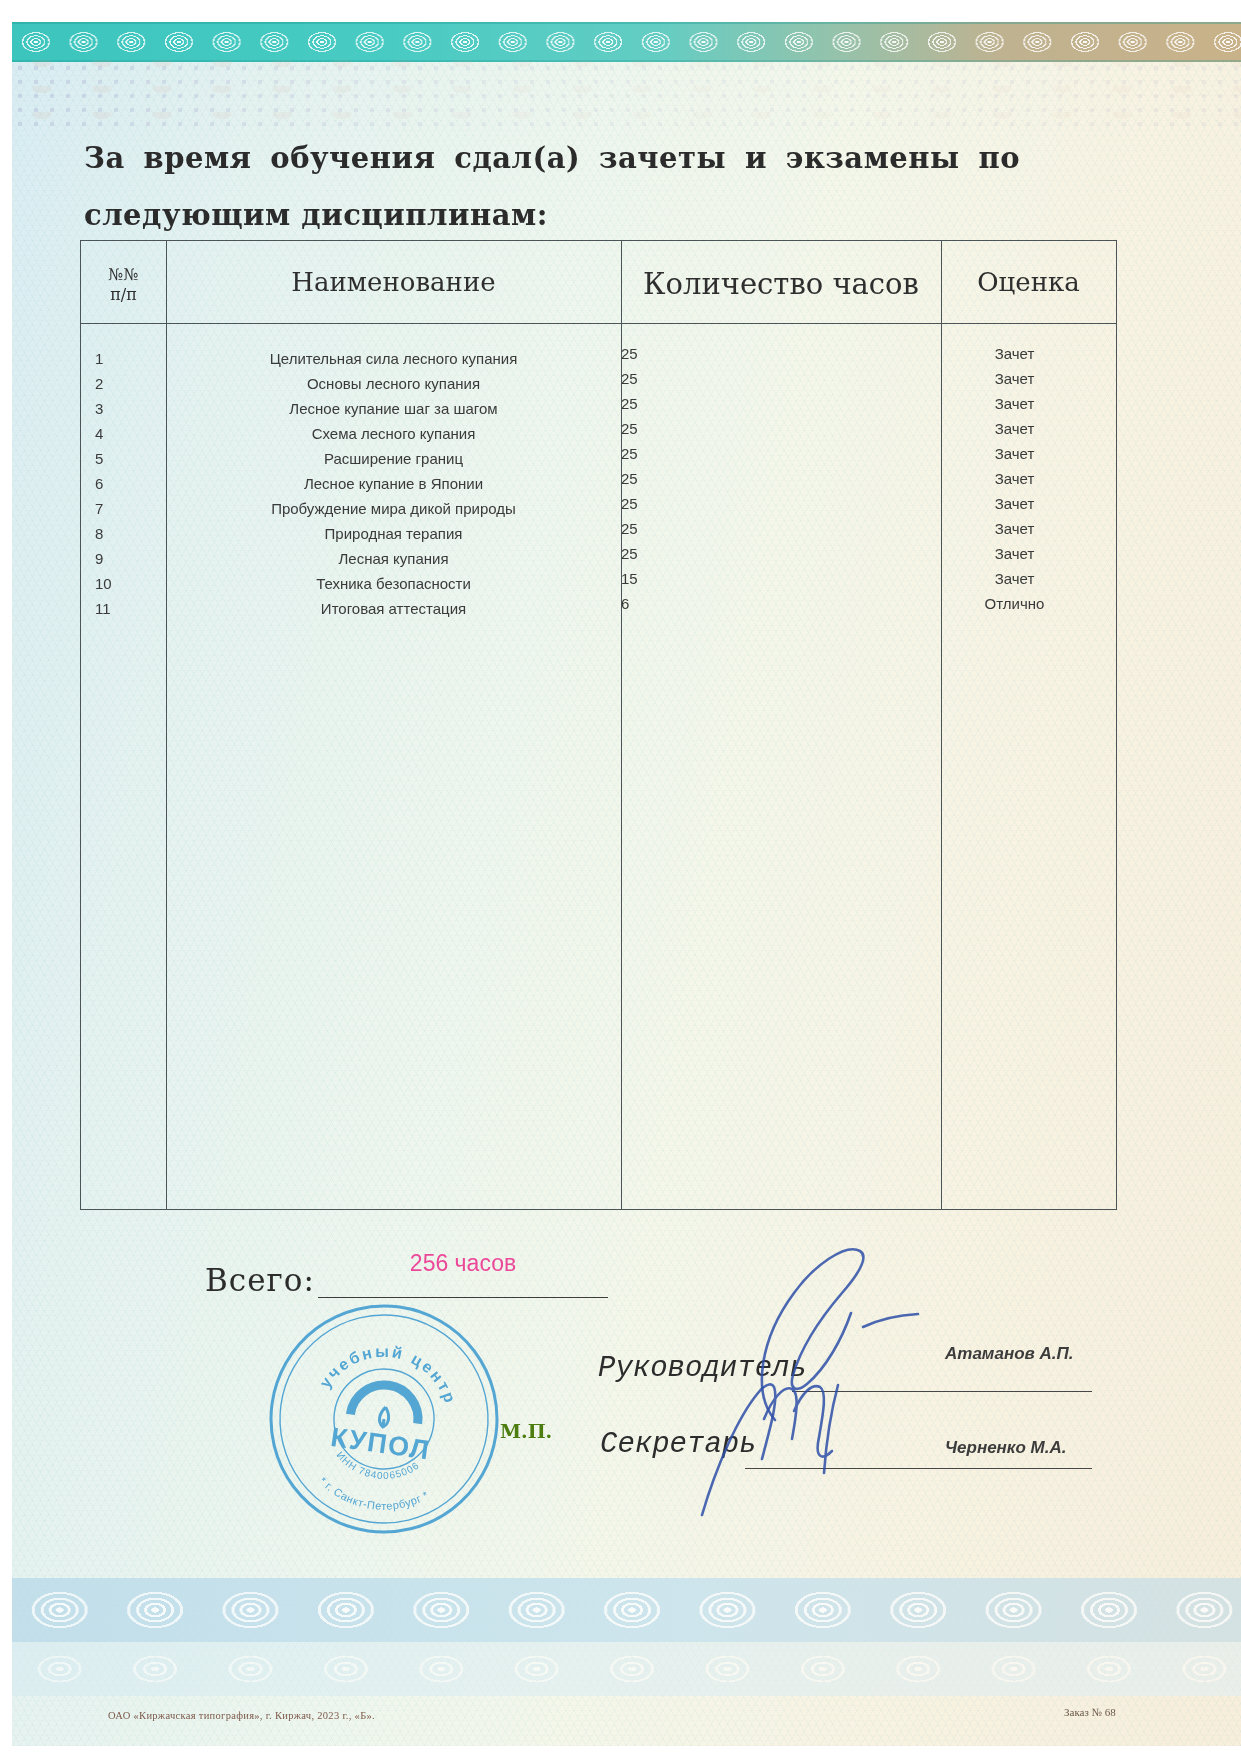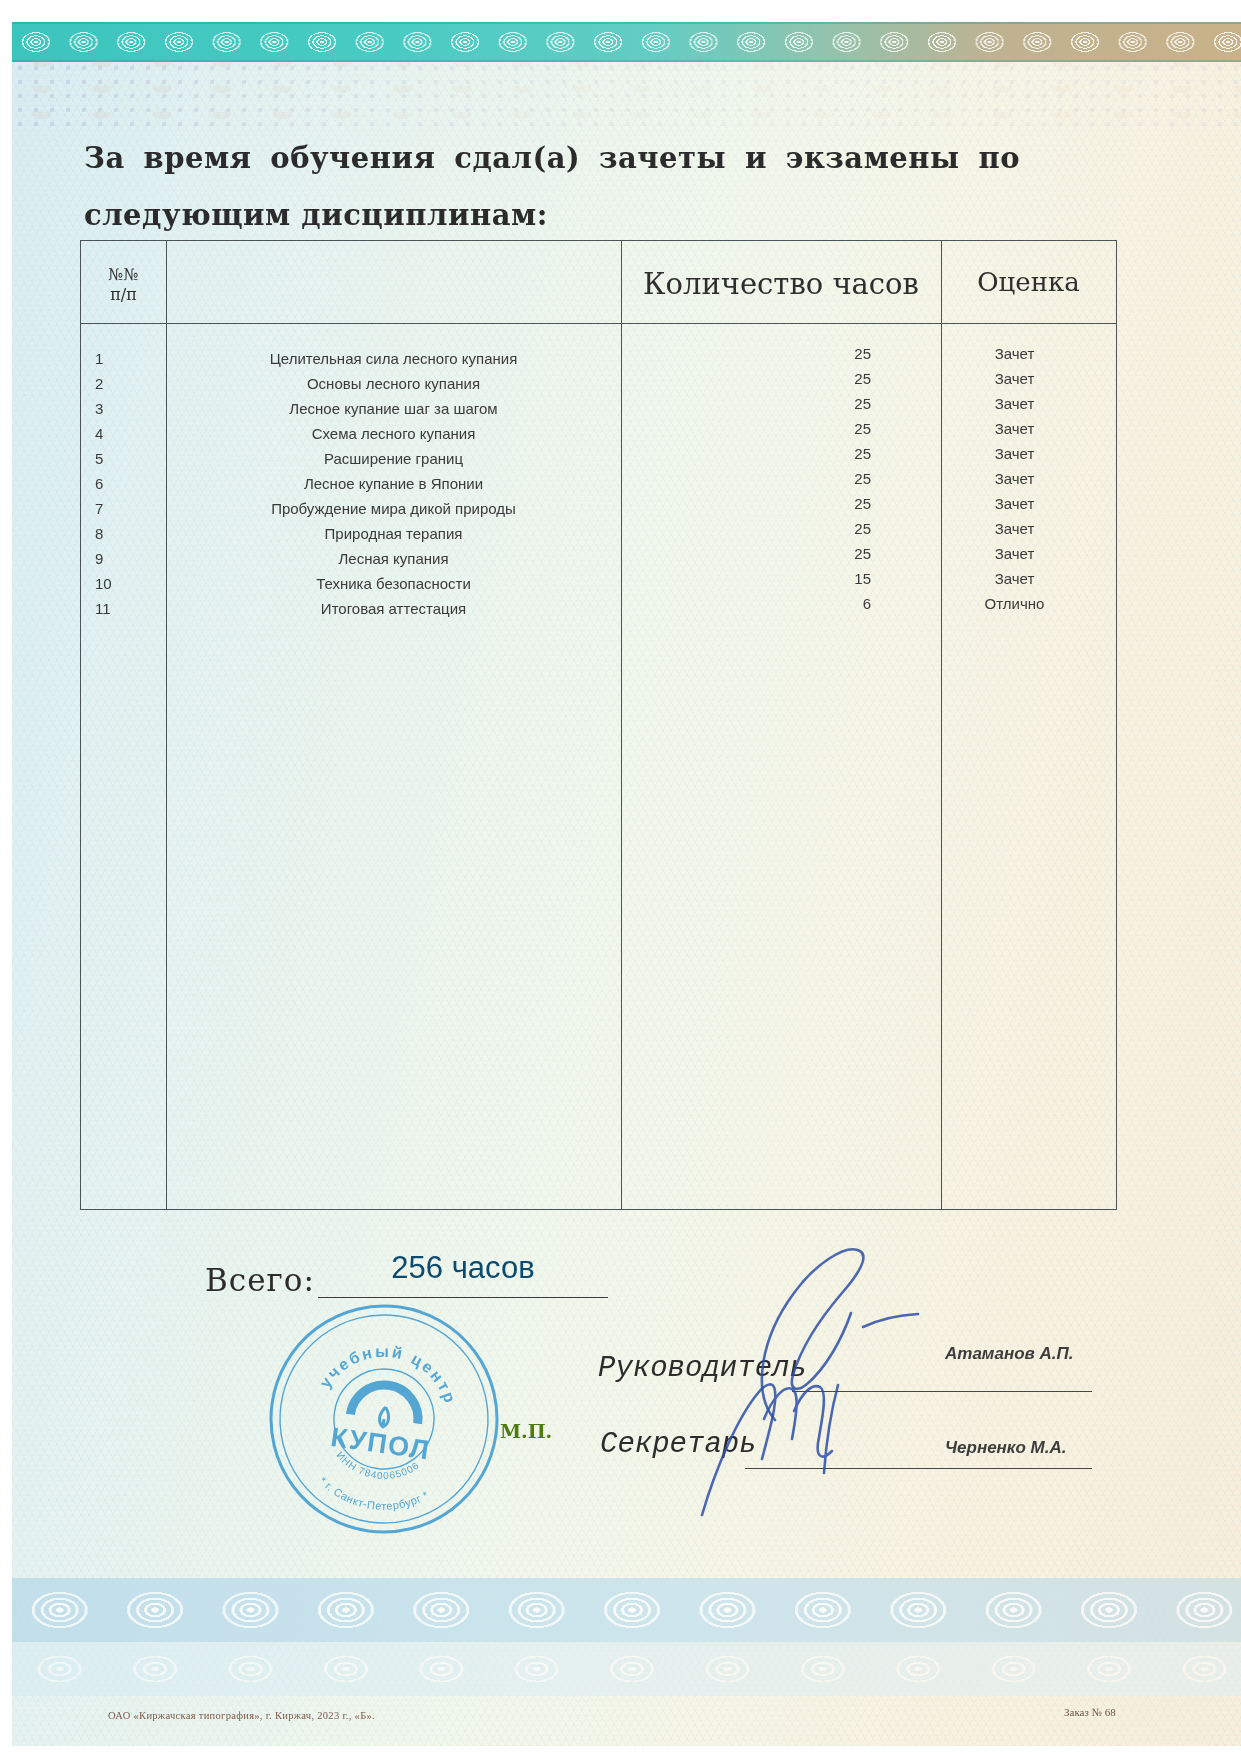--- a/index.html
+++ b/index.html
@@ -62,27 +62,27 @@
   .vsep.v1{left:85px}.vsep.v2{left:540px}.vsep.v3{left:860px}
   .th{position:absolute;top:26px;font-family:"DejaVu Serif",serif;color:#2e2e2e;text-align:center;}
   .th-num{left:0;width:85px;font-size:16px;line-height:20px;top:24px;}
   .th-name{left:85px;width:455px;font-size:26px;}
   .th-hours{left:540px;width:320px;font-size:29px;}
   .th-grade{left:860px;width:175px;font-size:26px;}
   .rows{position:absolute;left:0;top:105px;width:1035px;}
   .trow{display:flex;height:25px;align-items:center;font-size:15px;color:#3a3a3a;}
   .c-num{width:85px;padding-left:14px;box-sizing:border-box;}
   .c-name{width:455px;text-align:center;}
-  .c-hours{width:320px;text-align:right;padding-right:70px;box-sizing:border-box;position:relative;top:-5px;}
+  .c-hours{width:320px;text-align:left;padding-right:70px;box-sizing:border-box;position:relative;top:-5px;}
   .c-grade{width:175px;text-align:center;padding-right:28px;box-sizing:border-box;position:relative;top:-5px;}
   
   .total-label{position:absolute;left:205px;top:1262px;font-family:"DejaVu Serif",serif;
     font-size:31px;color:#2c2c2c;letter-spacing:1px;text-align:right;}
   .total-value{position:absolute;left:318px;top:1250px;width:290px;text-align:center;
-    font-size:31px;color:#0c4a6e;}
+    font-size:23px;color:#ec4899;}
   .total-line{position:absolute;left:318px;top:1297px;width:290px;border-top:1.5px solid #3c3c3c;}
   
   .sig-role{position:absolute;font-family:Liberation Mono, monospace;font-style:italic;
     font-size:29px;color:#2c2c2c;}
   .role-head{left:598px;top:1352px;}
   .role-sec{left:600px;top:1428px;}
   .sig-line{position:absolute;border-top:1.3px solid #474747;}
   .line-head{left:792px;top:1391px;width:300px;}
   .line-sec{left:745px;top:1468px;width:347px;}
   .sig-name{position:absolute;font-size:17px;font-weight:bold;font-style:italic;color:#3c3c3c;}
@@ -116,20 +116,21 @@
   <div class="table-frame">
     <div class="hsep"></div>
     <div class="vsep v1"></div>
     <div class="vsep v2"></div>
     <div class="vsep v3"></div>
 
     <div class="th th-num">
       <div>№№</div>
       <div>п/п</div>
     </div>
+    <div class="th th-name">Наименование</div>
     <div class="th th-hours">Количество часов</div>
     <div class="th th-grade">Оценка</div>
 
     <div class="rows">
       <div class="trow">
         <div class="c-num">1</div>
         <div class="c-name">Целительная сила лесного купания</div>
         <div class="c-hours">25</div>
         <div class="c-grade">Зачет</div>
       </div>

